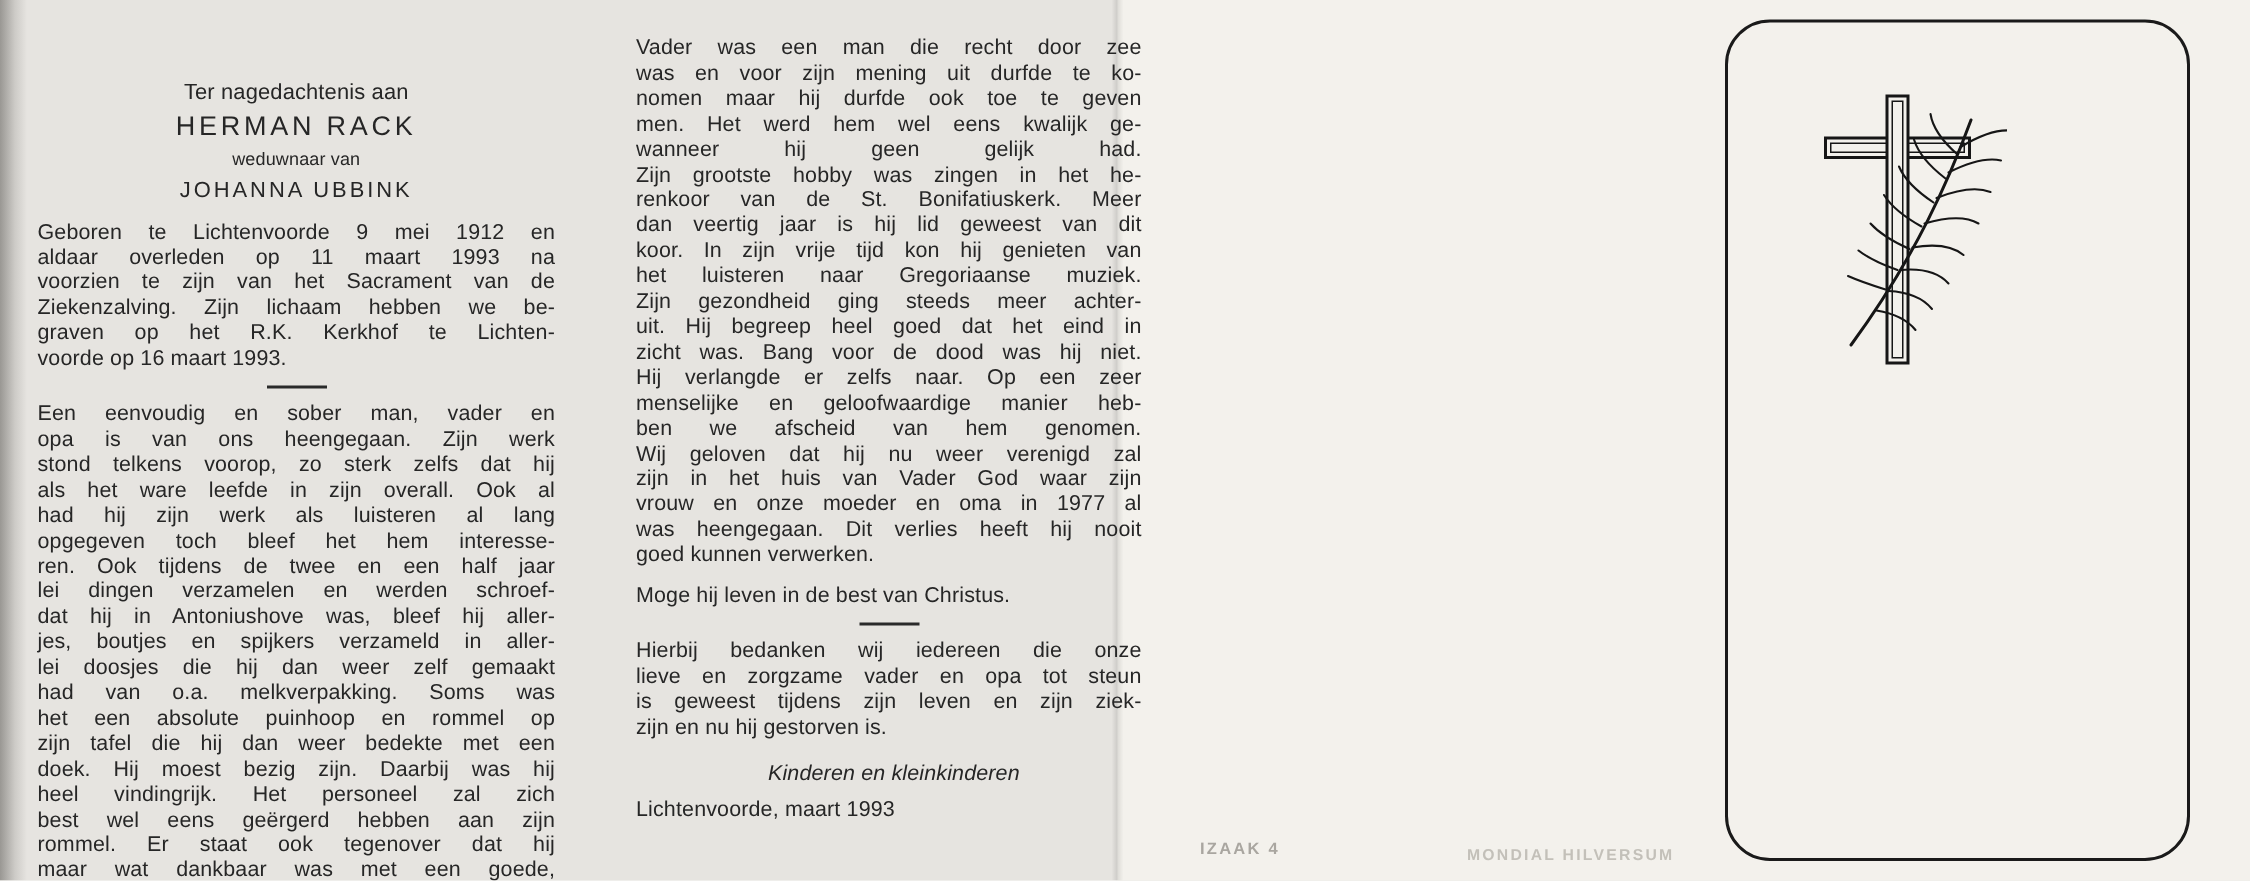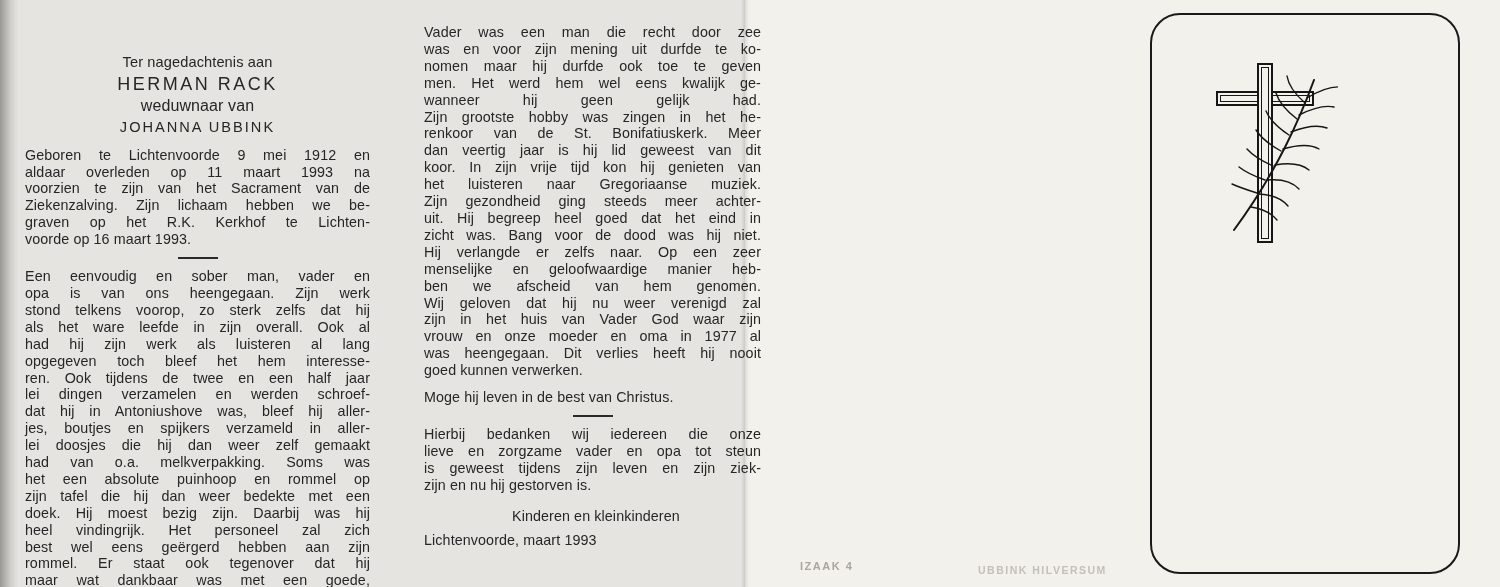--- a/index.html
+++ b/index.html
@@ -9,29 +9,29 @@
   .edge-shadow-left{position:absolute;left:0;top:0;width:18px;height:587px;
     background:linear-gradient(90deg,rgba(90,88,84,.55),rgba(90,88,84,.18) 55%,rgba(90,88,84,0));}
   .fold-line{position:absolute;left:741px;top:0;width:8px;height:587px;
     background:linear-gradient(90deg,rgba(0,0,0,0),rgba(0,0,0,.10) 45%,rgba(0,0,0,0));}
   .panel{position:absolute;color:#262626;font-size:14.3px;line-height:16.9px;letter-spacing:.1px;}
   .panel-left{left:25px;top:24px;width:345px;margin-top:30px;}
   .panel-middle{left:424px;top:24px;width:337px;}
   .c{text-align:center;}
   .hdr-small{font-size:14.6px;margin-bottom:5px;}
   .hdr-name{font-size:18px;letter-spacing:2.5px;margin-bottom:5px;}
-  .hdr-sub{font-size:16px;margin-bottom:4px;}
+  .hdr-sub{font-size:12px;margin-bottom:4px;}
   .hdr-spouse{font-size:14.6px;letter-spacing:2px;margin-bottom:11px;}
   .line{text-align:justify;text-align-last:justify;}
   .line.last{text-align-last:left;}
   .divider{width:40px;height:2px;background:#2a2a2a;margin:9px auto 9px auto;}
   .gap10{height:10px;}
   .gap14{height:14px;}
   .motto{text-align:left;}
-  .signature{padding-left:88px;}
+  .signature{padding-left:88px;font-style:italic;}
   .place-date{margin-top:8px;}
   .frame{position:absolute;left:1150px;top:13px;width:310px;height:561px;
     border:2px solid #1a1a1a;border-radius:30px;box-sizing:border-box;}
   .cross-art{position:absolute;left:1198px;top:58px;}
   .print-mark{position:absolute;font-size:11px;letter-spacing:1.5px;font-weight:bold;}
   .print-code{left:800px;top:560px;color:#a9a6a0;}
   .printer{left:978px;top:564px;color:#c3c0b9;font-size:10.5px;}
 </style>
 </head>
 <body>
@@ -142,15 +142,15 @@
       <path d="M99,61 q-17,-13 -21,-26"></path>
       <path d="M91,77 q-18,-12 -23,-24"></path>
       <path d="M83,93 q-18,-10 -25,-21"></path>
       <path d="M75,108 q-18,-8 -26,-17"></path>
       <path d="M67,122 q-17,-6 -26,-13"></path>
       <path d="M59,135 q-16,-5 -25,-9"></path>
     </g>
   </svg>
 
   <div class="print-mark print-code">IZAAK 4</div>
-  <div class="print-mark printer">UBBINK HILVERSUM</div>
+  <div class="print-mark printer">MONDIAL HILVERSUM</div>
 
 </div>
 
 </body></html>

